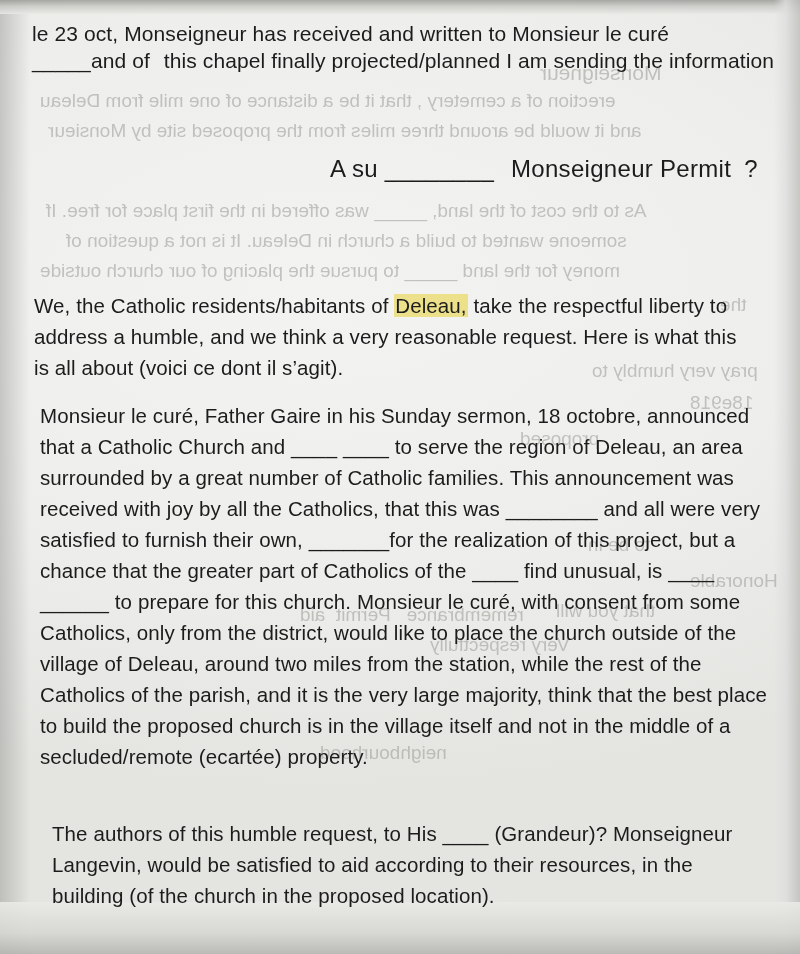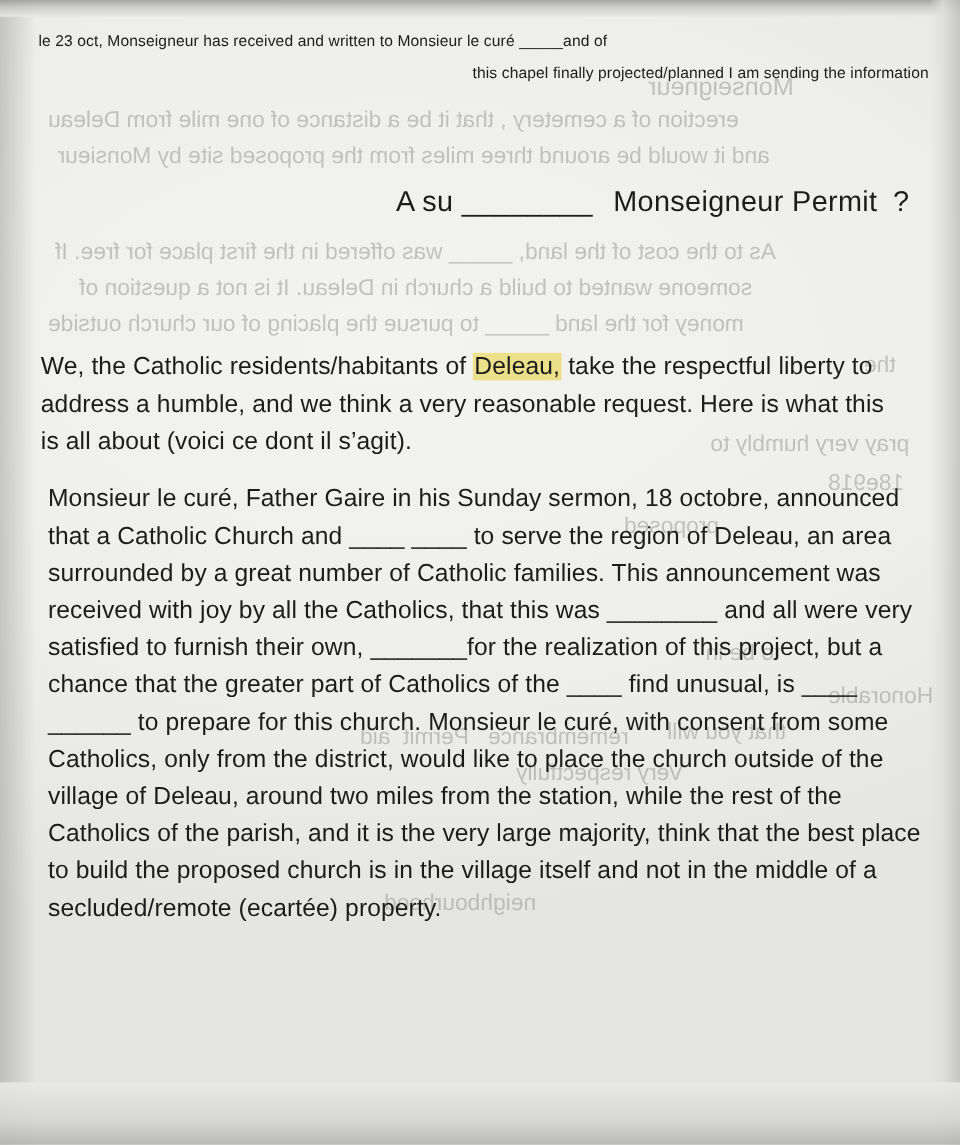--- a/index.html
+++ b/index.html
@@ -79,21 +79,21 @@
     color: #1c1c1c;
     font-family: "Liberation Sans", sans-serif;
     letter-spacing: .1px;
   }
 
   .para {
     font-size: 20.5px;
     line-height: 31px;
   }
   .small-head {
-    font-size: 13px;
+    font-size: 21px;
     line-height: 27px;
   }
   .title-line {
     font-size: 24px;
     line-height: 30px;
     letter-spacing: .3px;
   }
   .hl {
     background: #ece08a;
     padding: 0 1px;
@@ -140,15 +140,16 @@
       <span style="display:inline-block;width:10px;"></span><span>Monseigneur Permit</span>
       <span style="display:inline-block;width:6px;"></span><span>?</span>
     </div>
 
     <div class="blk para" style="left:34px; top:290px; width:714px;">
       <span>We, the Catholic residents/habitants of </span><span class="hl">Deleau,</span><span> take the respectful liberty to address a humble, and we think a very reasonable request. Here is what this is all about (voici ce dont il s’agit).</span>
     </div>
 
     <div class="blk para" style="left:40px; top:400px; width:728px;">Monsieur le curé, Father Gaire in his Sunday sermon, 18 octobre, announced that a Catholic Church and ____  ____ to serve the region of Deleau, an area surrounded by a great number of Catholic families. This announcement was received with joy by all the Catholics, that this was ________ and all were very satisfied to furnish their own, _______for the realization of this project, but a chance that the greater part of Catholics of the ____ find unusual, is ____  ______ to prepare for this church. Monsieur le curé, with consent from some Catholics, only from the district, would like to place the church outside of the village of Deleau, around two miles from the station, while the rest of the Catholics of the parish, and it is the very large majority, think that the best place to build the proposed church is in the village itself and not in the middle of a secluded/remote (ecartée)  property.</div>
 
+    <div class="blk para" style="left:52px; top:818px; width:700px;">The authors of this humble request, to His ____ (Grandeur)? Monseigneur Langevin, would be satisfied to aid according to their resources, in the building  (of the church in the proposed location).</div>
 
   </div>
 </div>
 
 </body></html>

